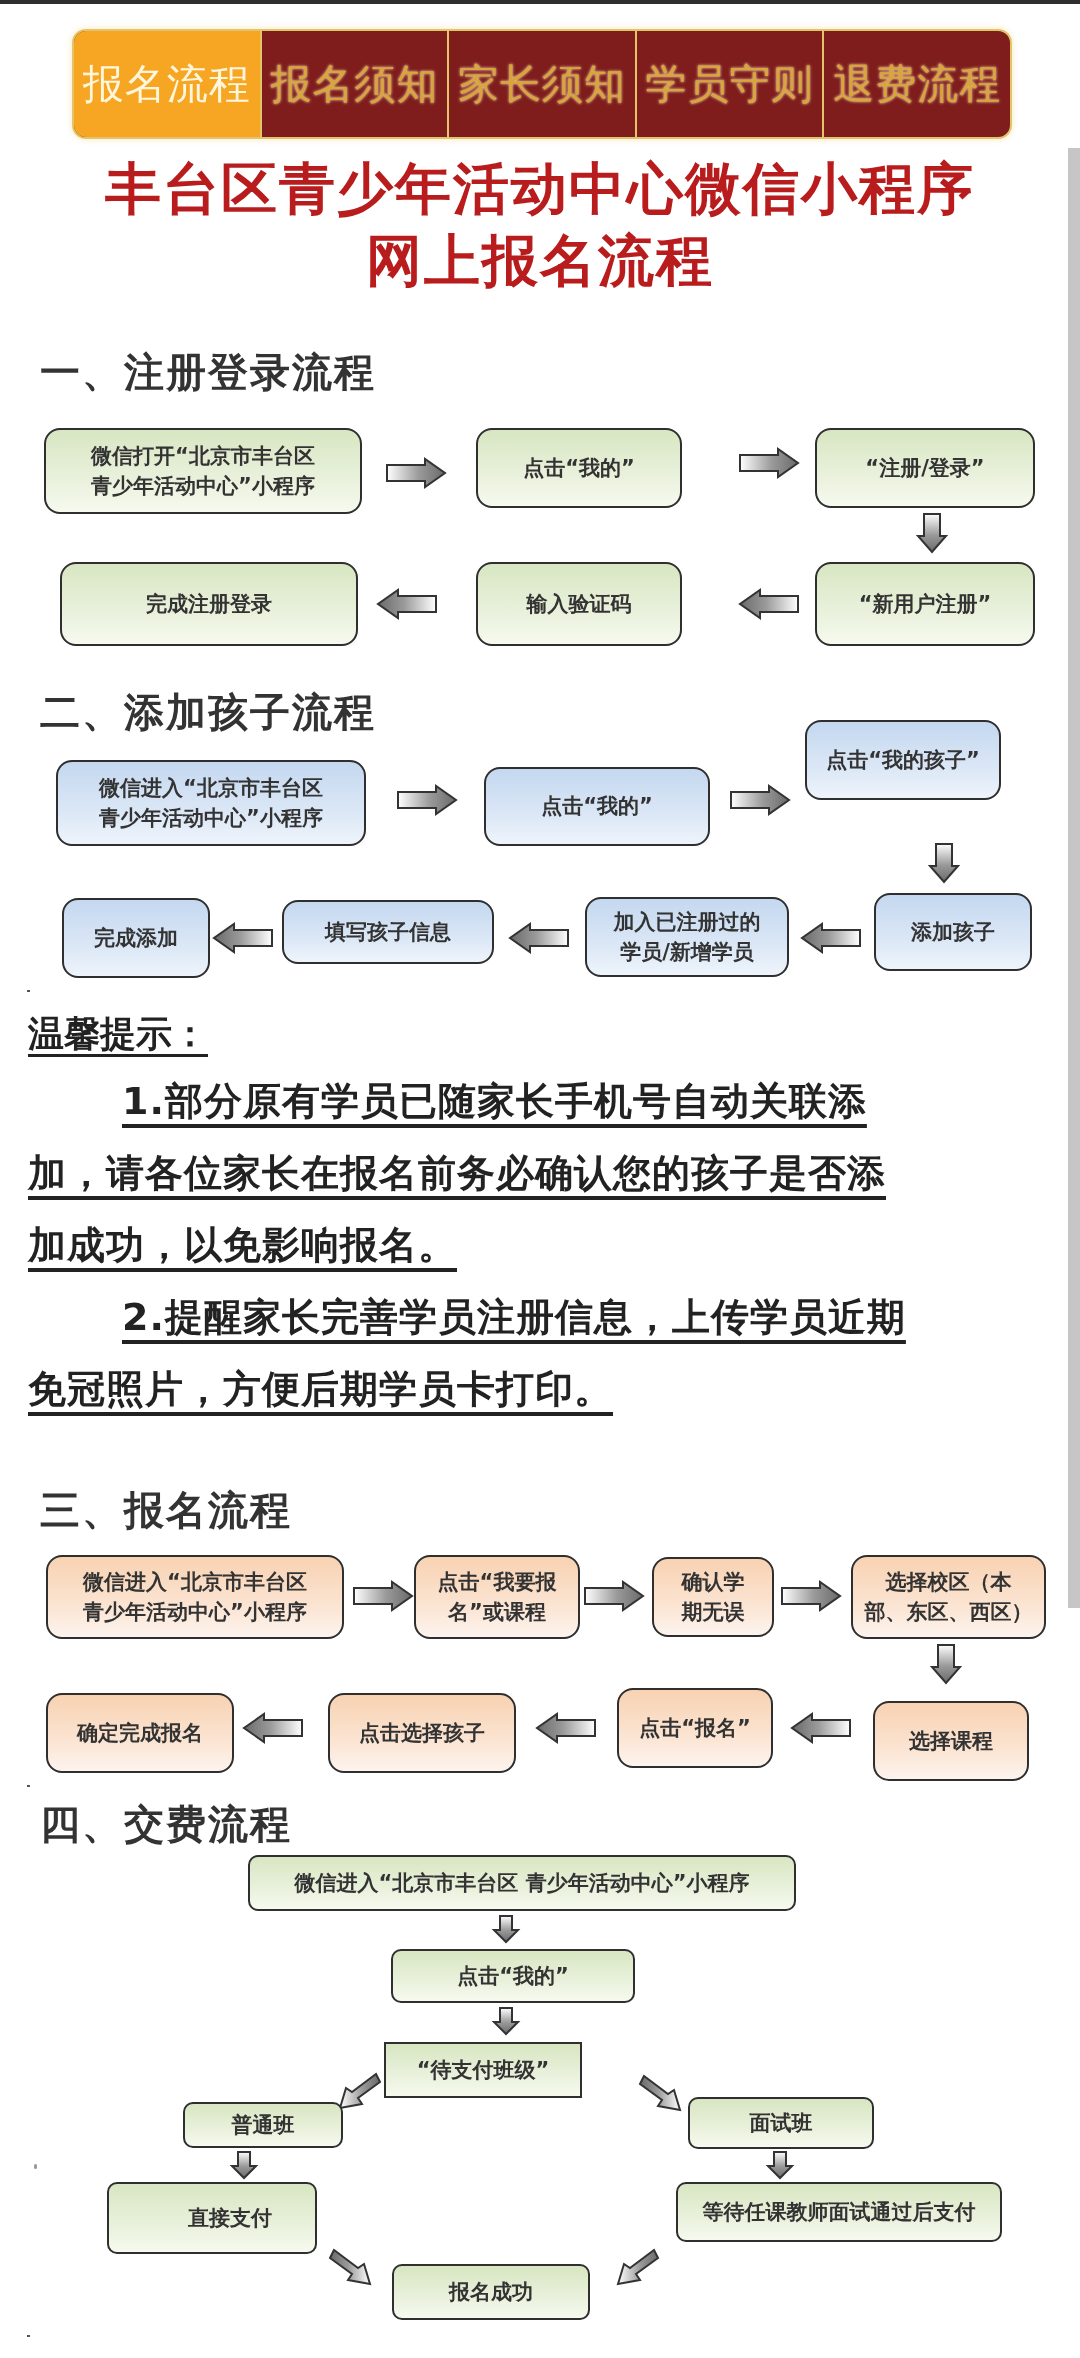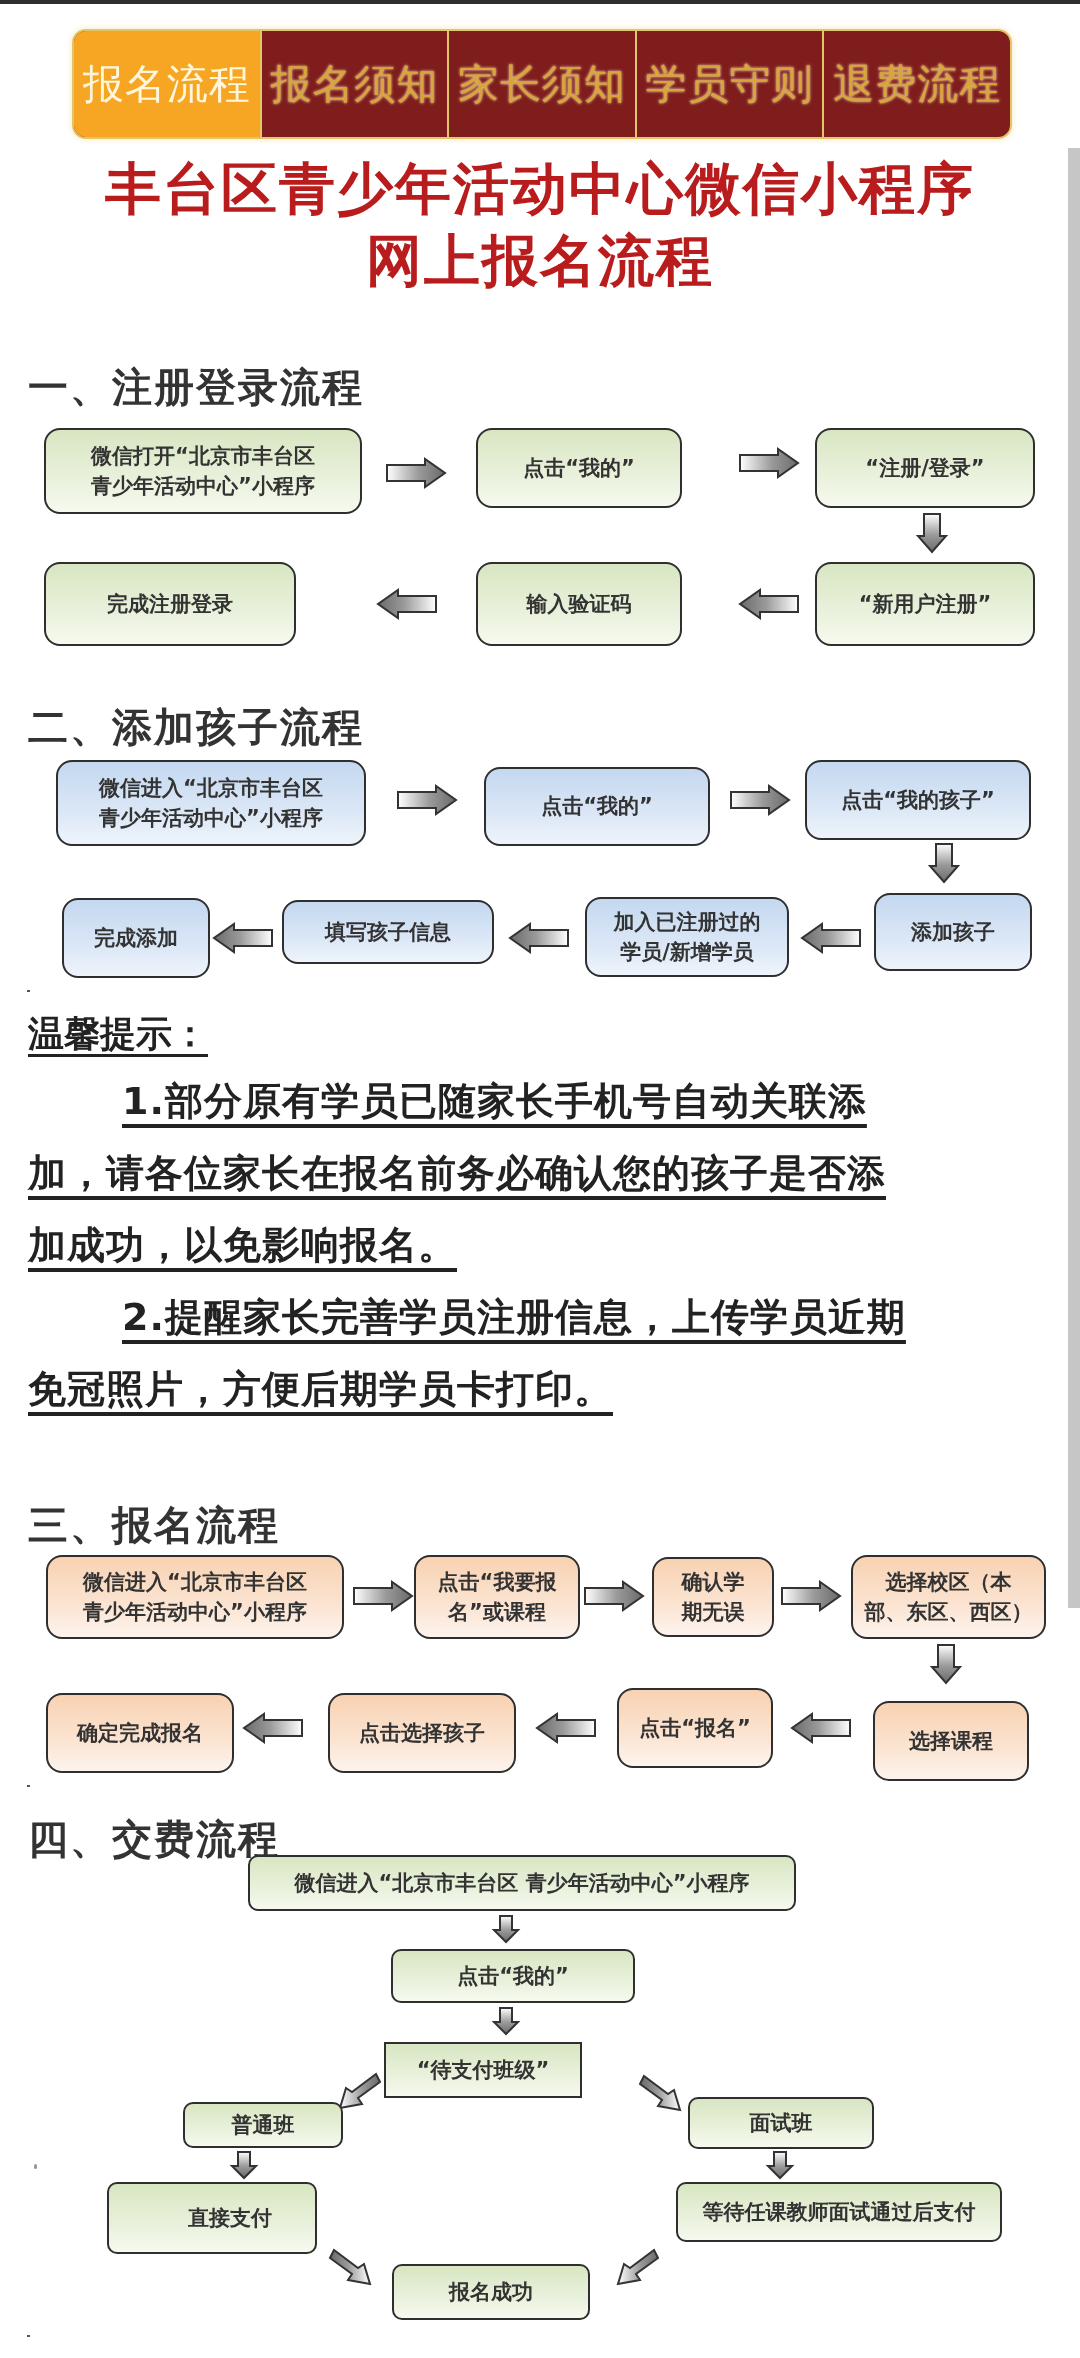--- a/index.html
+++ b/index.html
@@ -24,21 +24,21 @@
     letter-spacing:1px; text-shadow:0 0 3px #fff3c8;
   }
   .tab:first-child { border-left:none; }
   .tab.active { background:#f6a623; color:#fff6dc; text-shadow:none; }
 
   .title {
     position:absolute; left:0; width:1080px; text-align:center;
     font-weight:bold; font-size:56px; color:#b91c1c; letter-spacing:2px;
   }
   .h2 {
-    position:absolute; left:28px; font-weight:bold; font-size:40px; color:#333; letter-spacing:2px;margin-top:15px;
+    position:absolute; left:40px; font-weight:bold; font-size:40px; color:#333; letter-spacing:2px;
   }
 
   .box {
     position:absolute; display:flex; align-items:center; justify-content:center;
     text-align:center; border:2px solid #2f2f2f; border-radius:16px;
     font-weight:bold; font-size:21px; color:#333; line-height:1.45;
     box-sizing:border-box; padding:4px 8px;
   }
   .green { background:linear-gradient(180deg,#d8e6c2 0%,#e9f1dc 60%,#f6faef 100%); }
   .blue  { background:linear-gradient(180deg,#c4d8f0 0%,#dbe7f6 60%,#eef4fb 100%); }
@@ -108,38 +108,38 @@
     <path d="M8 2 V24 H2 L16 40 L30 24 H24 V2 Z" fill="url(#agv)" stroke="#333" stroke-width="2"></path>
   </svg>
 <div class="box green" style="left:815px;top:562px;width:220px;height:84px;">“新用户注册”</div>
 <svg class="arrow" style="left:738px;top:588px" width="62" height="32">
     <path d="M60 8 H22 V2 L2 16 L22 30 V24 H60 Z" fill="url(#agl)" stroke="#333" stroke-width="2"></path>
   </svg>
 <div class="box green" style="left:476px;top:562px;width:206px;height:84px;">输入验证码</div>
 <svg class="arrow" style="left:376px;top:588px" width="62" height="32">
     <path d="M60 8 H22 V2 L2 16 L22 30 V24 H60 Z" fill="url(#agl)" stroke="#333" stroke-width="2"></path>
   </svg>
-<div class="box green" style="left:44px;top:562px;width:252px;height:84px;">完成注册登录</div>
+<div class="box green" style="left:60px;top:562px;width:298px;height:84px;">完成注册登录</div>
 
 <div class="h2" style="top:685px;">二、添加孩子流程</div>
 
 <div class="box blue" style="left:56px;top:760px;width:310px;height:86px;">
   <div>
       <div>微信进入“北京市丰台区</div>
       <div>青少年活动中心”小程序</div>
     </div>
 </div>
 <svg class="arrow" style="left:396px;top:784px" width="62" height="32">
     <path d="M2 8 H40 V2 L60 16 L40 30 V24 H2 Z" fill="url(#ag)" stroke="#333" stroke-width="2"></path>
   </svg>
 <div class="box blue" style="left:484px;top:767px;width:226px;height:79px;">点击“我的”</div>
 <svg class="arrow" style="left:729px;top:784px" width="62" height="32">
     <path d="M2 8 H40 V2 L60 16 L40 30 V24 H2 Z" fill="url(#ag)" stroke="#333" stroke-width="2"></path>
   </svg>
-<div class="box blue" style="left:805px;top:760px;width:226px;height:80px;">点击“我的孩子”</div>
+<div class="box blue" style="left:805px;top:720px;width:196px;height:80px;">点击“我的孩子”</div>
 <svg class="arrow" style="left:928px;top:842px" width="32" height="42">
     <path d="M8 2 V24 H2 L16 40 L30 24 H24 V2 Z" fill="url(#agv)" stroke="#333" stroke-width="2"></path>
   </svg>
 <div class="box blue" style="left:874px;top:893px;width:158px;height:78px;">添加孩子</div>
 <svg class="arrow" style="left:800px;top:922px" width="62" height="32">
     <path d="M60 8 H22 V2 L2 16 L22 30 V24 H60 Z" fill="url(#agl)" stroke="#333" stroke-width="2"></path>
   </svg>
 <div class="box blue" style="left:585px;top:897px;width:204px;height:80px;">
   <div>
       <div>加入已注册过的</div>

